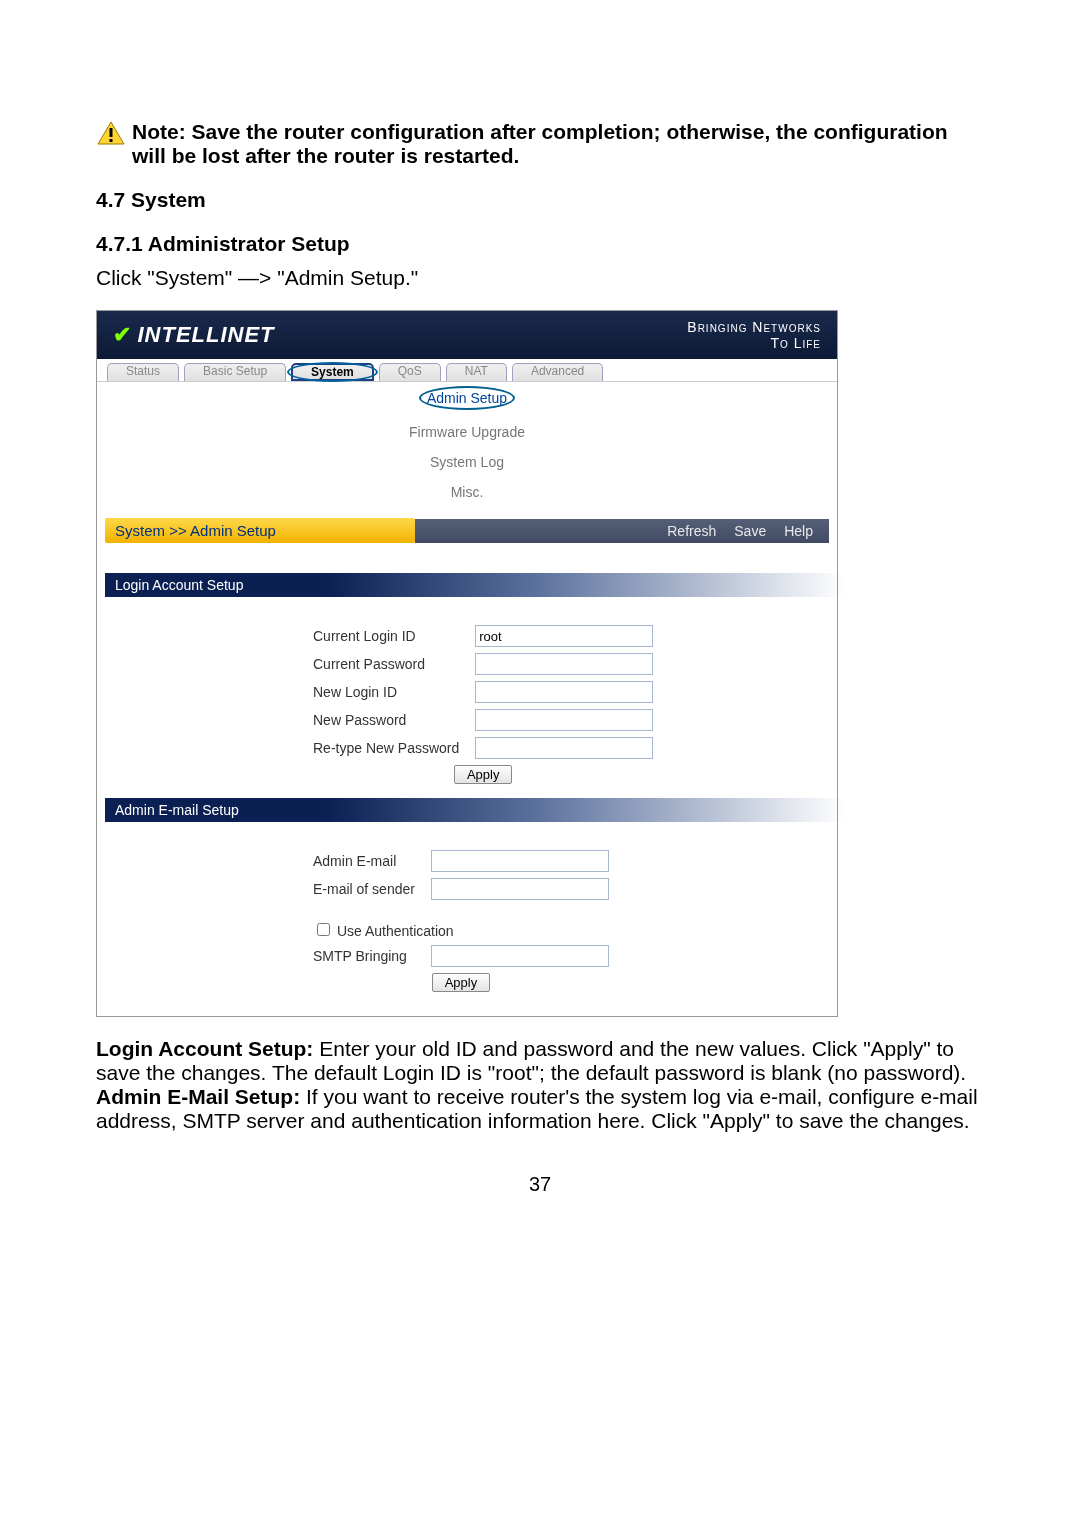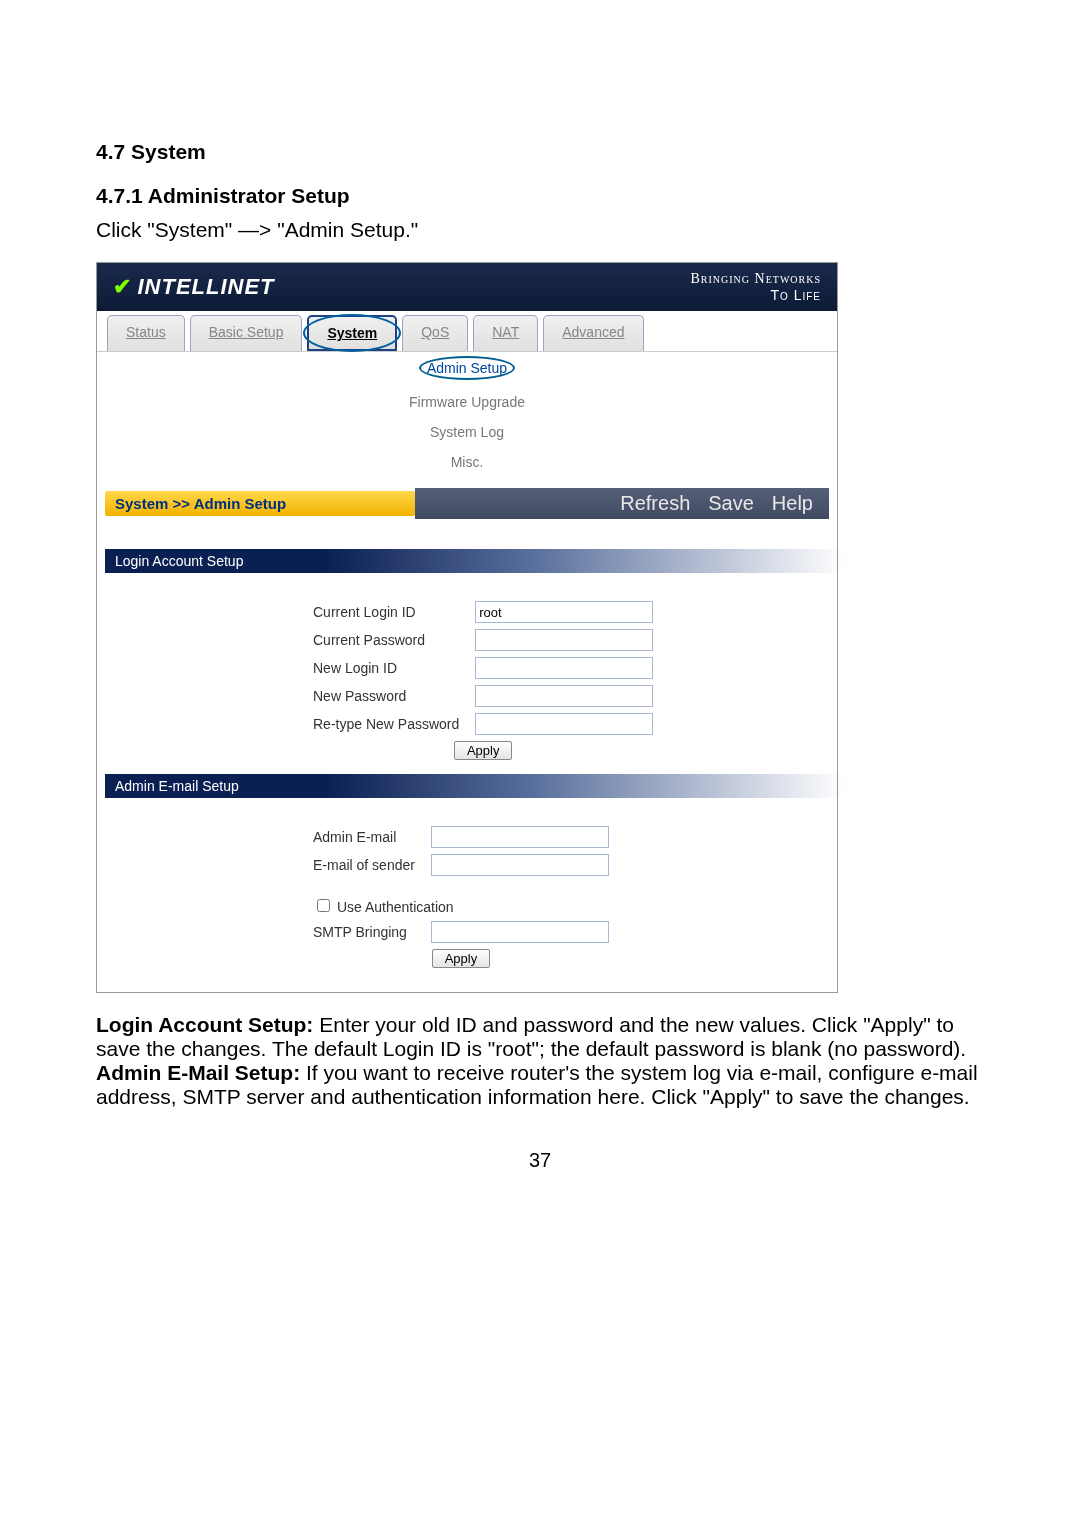--- a/index.html
+++ b/index.html
@@ -67,37 +67,36 @@
   .brand-name {
     font-weight: 900;
     font-style: italic;
     font-size: 22px;
     letter-spacing: 1px;
   }
   .slogan {
     text-align: right;
     font-size: 14px;
   }
-  .slogan .line1 { font-variant: small-caps; letter-spacing: 1px; font-family: Liberation Serif, serif; }
+  .slogan .line1 { font-variant: small-caps; letter-spacing: 1px; }
   .slogan .line2 { font-variant: small-caps; letter-spacing: 1px; }
   .main-tabs {
     background: #ffffff;
     display: flex;
     gap: 5px;
     padding: 4px 10px 0 10px;
   }
   .tab {
-    padding: 8px 18px;
-    font-size: 14px;
+    padding: 0 18px;
+    font-size: 12px;
     color: #888;
     background: linear-gradient(#f0f0f0,#e0e0e0);
     border: 1px solid #a0a0c0;
     border-bottom: none;
     border-radius: 5px 5px 0 0;
-    text-decoration: underline;
   }
   .tab.active {
     font-weight: bold;
     color: #000;
     border: 2px solid #204080;
     position: relative;
   }
   .tab.circled::after{
     content:"";
     position:absolute;
@@ -129,34 +128,34 @@
   .breadcrumb-bar {
     display: flex;
     align-items: center;
     justify-content: space-between;
     margin-top:4px;
   }
   .breadcrumb {
     background: linear-gradient(#ffd84a, #f2b200);
     padding: 4px 10px;
     font-size: 15px;
-    font-weight: bold;
+    font-weight: normal;
     color: #003080;
     flex: 0 0 290px;
     border-radius:2px;
   }
   .breadcrumb-right {
     flex: 1;
     background: linear-gradient(#565f78,#404a62);
     color: #e8e8e8;
     display: flex;
     justify-content: flex-end;
     gap: 18px;
     padding: 4px 16px;
-    font-size: 20px;
+    font-size: 14px;
   }
   .content-area {
     padding: 10px 8px;
   }
   .section-hdr {
     background: #0a1f52;
     color: #fff;
     font-weight: normal;
     font-size: 14px;
     padding: 4px 10px;
@@ -208,20 +207,30 @@
     text-align:center;
     font-size:20px;
     margin-top:40px;
   }
 </style>
 </head>
 <body>
 
 <div class="page">
 
+  <div class="note-line">
+    <span class="warn-icon">
+      <svg viewBox="0 0 30 26" width="30" height="26">
+        <polygon points="15,2 28,24 2,24" fill="#ffd432" stroke="#9a7a00" stroke-width="1"></polygon>
+        <rect x="13.5" y="8" width="3" height="9" fill="#000"></rect>
+        <rect x="13.5" y="19" width="3" height="3" fill="#000"></rect>
+      </svg>
+    </span>
+    <span class="note-text">Note: Save the router configuration after completion; otherwise, the configuration will be lost after the router is restarted.</span>
+  </div>
 
   <div class="heading">4.7 System</div>
   <div class="heading">4.7.1 Administrator Setup</div>
   <div class="body-text">Click "System" —&gt; "Admin Setup."</div>
 
   <div class="router-shot">
     <div class="router-banner">
       <div class="brand">
         <span class="brand-check">✔</span>
         <span class="brand-name">INTELLINET</span>

